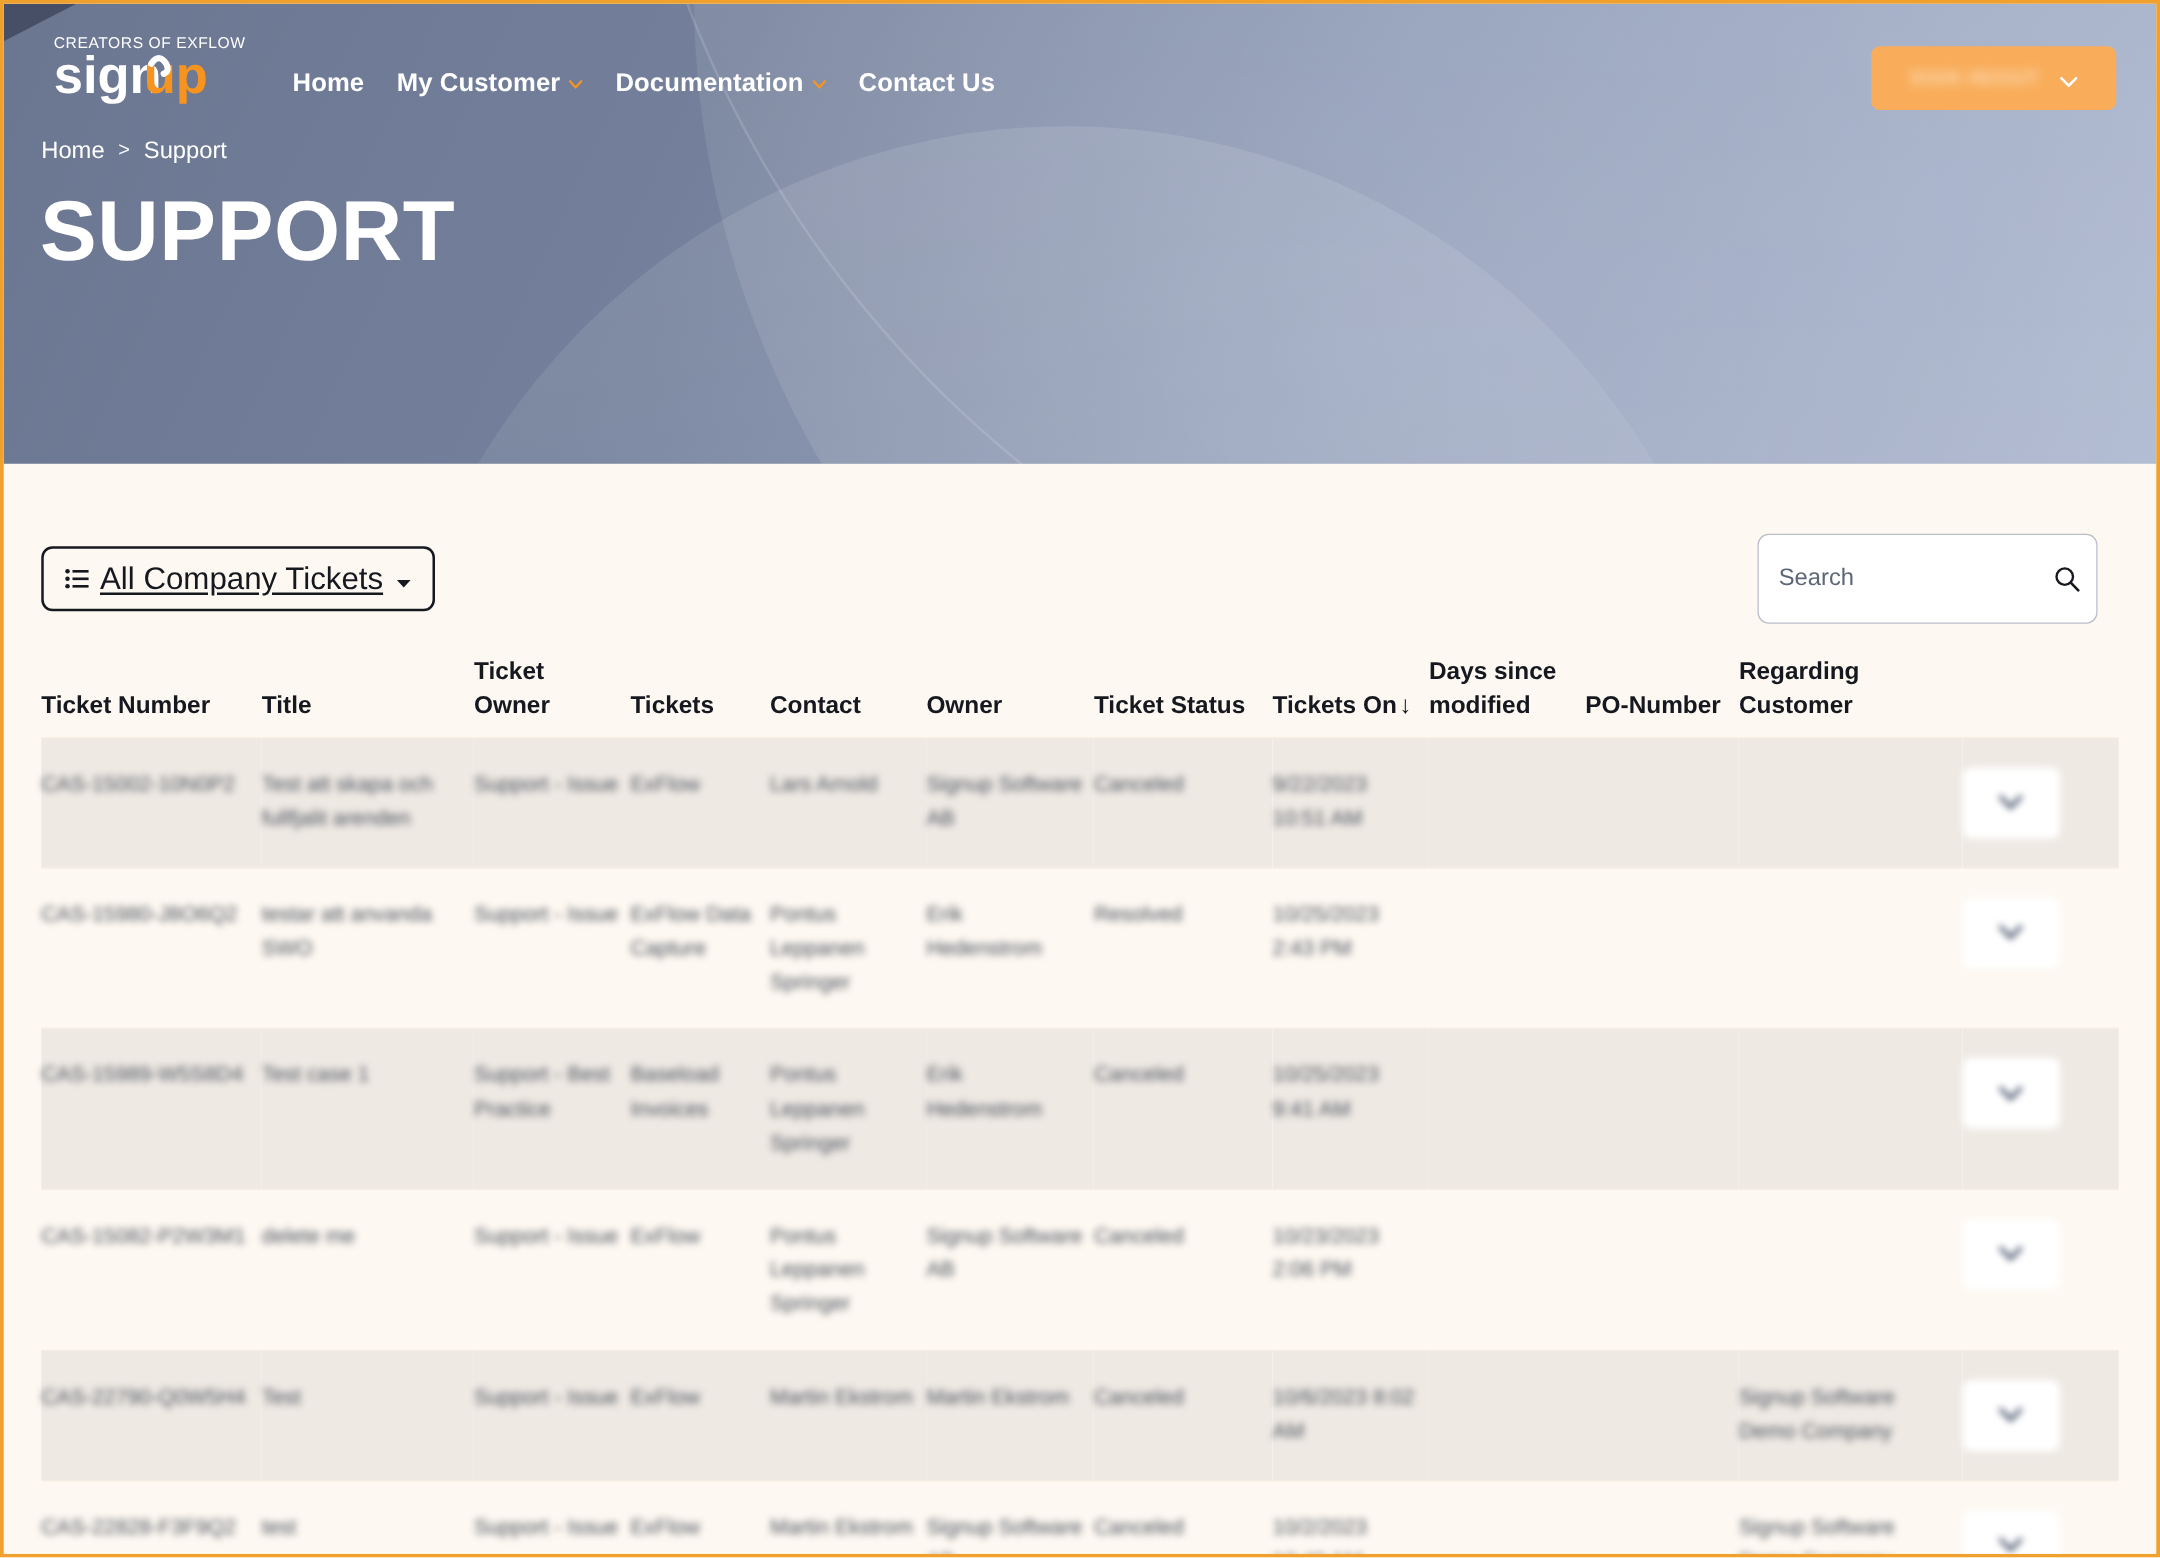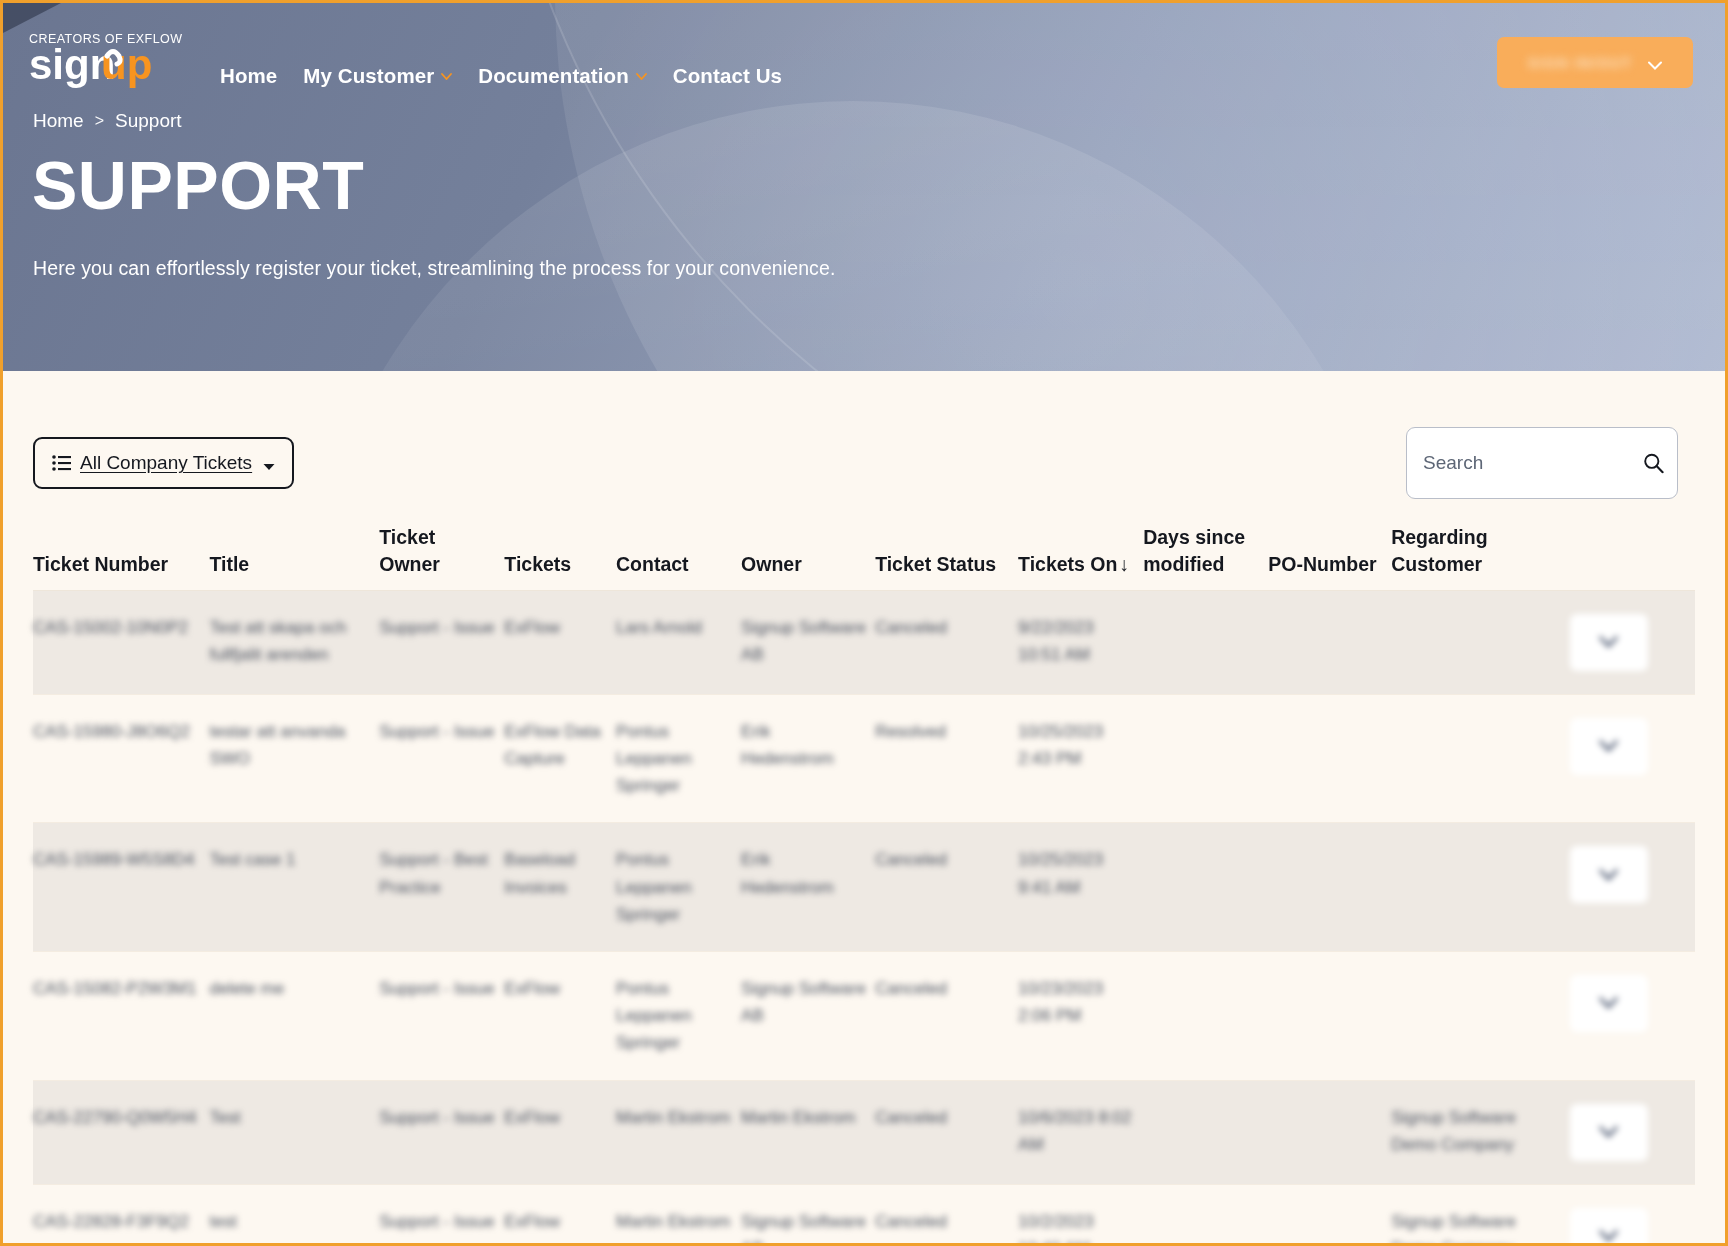--- a/index.html
+++ b/index.html
@@ -68,22 +68,22 @@
     pointer-events: none;
   }
   .hero-inner {
     position: relative;
     z-index: 3;
   }
 
   
   .nav {
     display: flex;
-    align-items: flex-end;
-    padding: 18px 30px 0 26px;
+    align-items: center;
+    padding: 18px 30px 0 40px;
   }
   .brand {
     width: 155px;
     flex: none;
     margin-top: 2px;
     user-select: none;
   }
   .brand-kicker {
     color: #ffffff;
     font-size: 12.5px;
@@ -194,21 +194,21 @@
     gap: 9px;
     border: 2px solid #15181f;
     border-radius: 9px;
     background: transparent;
     height: 52px;
     padding: 0 17px;
     cursor: pointer;
   }
   .filter-icon { width: 19px; height: 16px; flex: none; }
   .filter-label {
-    font-size: 19px;
+    font-size: 25px;
     color: #15181f;
     text-decoration: underline;
     text-underline-offset: 3px;
     white-space: nowrap;
   }
   .filter-caret { width: 12px; height: 8px; flex: none; margin-left: 2px; }
 
   .toolbar-spacer { flex: 1 1 auto; }
 
   .search-wrap {
@@ -378,21 +378,20 @@
         </button>
       </div>
 
       <div class="breadcrumb">
         <a>Home</a>
         <span class="sep">&gt;</span>
         <a>Support</a>
       </div>
 
       <h1 class="page-title">SUPPORT</h1>
-      <div class="page-sub">Here you can effortlessly register your ticket, streamlining the process for your convenience.</div>
     </div>
   </div>
 
   <div class="content">
 
     <div class="toolbar">
       <button class="filter-btn">
         <span class="filter-icon">
           <svg width="19" height="16" viewBox="0 0 19 16">
             <circle cx="2" cy="2" r="1.8" fill="#15181f"></circle>

